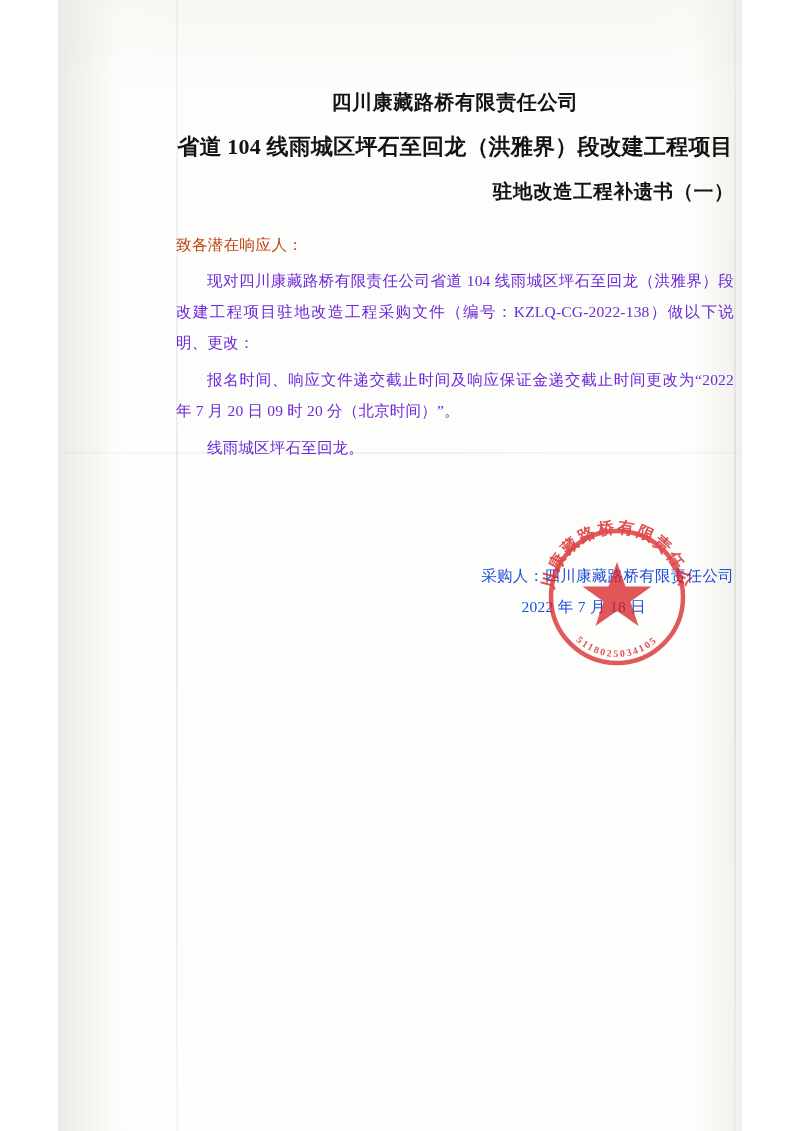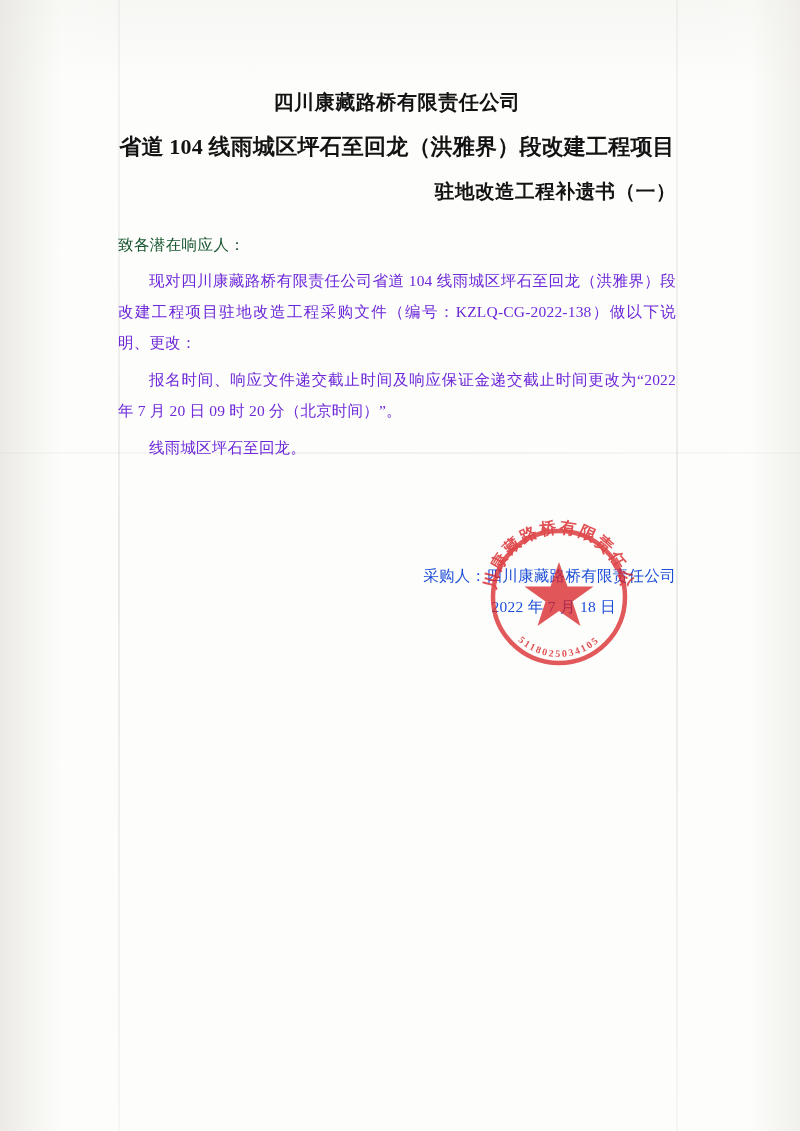--- a/index.html
+++ b/index.html
@@ -5,21 +5,21 @@
   html, body {
     margin: 0;
     padding: 0;
     background: #ffffff;
   }
   body {
     font-family: "Liberation Serif", "DejaVu Serif", serif;
   }
   .page {
     position: relative;
-    width: 800px;
+    width: 684px;
     height: 1131px;
     margin: 0 auto;
     background: #fdfdfb;
     overflow: hidden;
   }
   
   .paper-shade {
     position: absolute;
     inset: 0;
     background:
@@ -68,21 +68,21 @@
     line-height: 1.0;
     margin-bottom: 24px;
     white-space: nowrap;
   }
   .title-line.l2 { font-size: 22px; letter-spacing: 0.2px; }
   .title-line.l3 { font-size: 19.5px; letter-spacing: 0.6px; text-align: right; }
 
   .salutation {
     margin-top: 28px;
     font-size: 15.5px;
-    color: #14532d;
+    color: #c2410c;
     line-height: 1.9;
     letter-spacing: 0.4px;
   }
 
   .para {
     font-size: 15.5px;
     color: #6d28d9;
     line-height: 2.0;
     letter-spacing: 0.2px;
     text-align: justify;
@@ -94,21 +94,21 @@
   .signature {
     position: absolute;
     right: 0;
     top: 560px;
     text-align: right;
     font-size: 15.5px;
     color: #1d4ed8;
     line-height: 2.0;
     letter-spacing: 0.3px;
   }
-  .sig-date { padding-right: 60px; }
+  .sig-date { padding-right: 88px; }
 
   
   .seal {
     position: absolute;
     left: 356px;
     top: 512px;
     width: 170px;
     height: 170px;
     opacity: 0.82;
     pointer-events: none;

